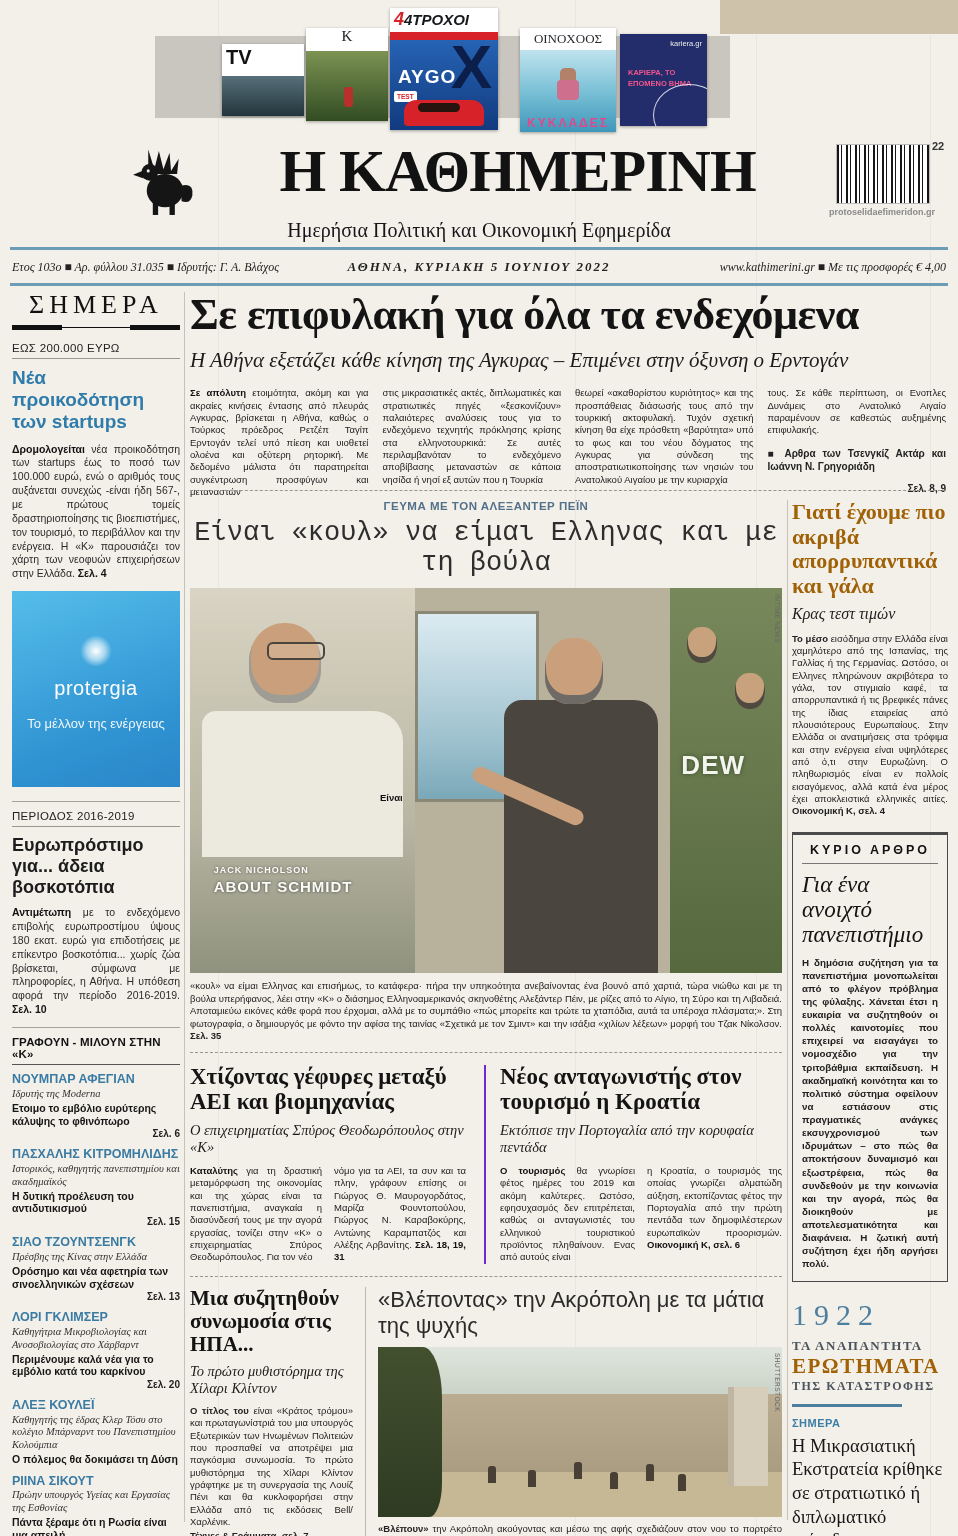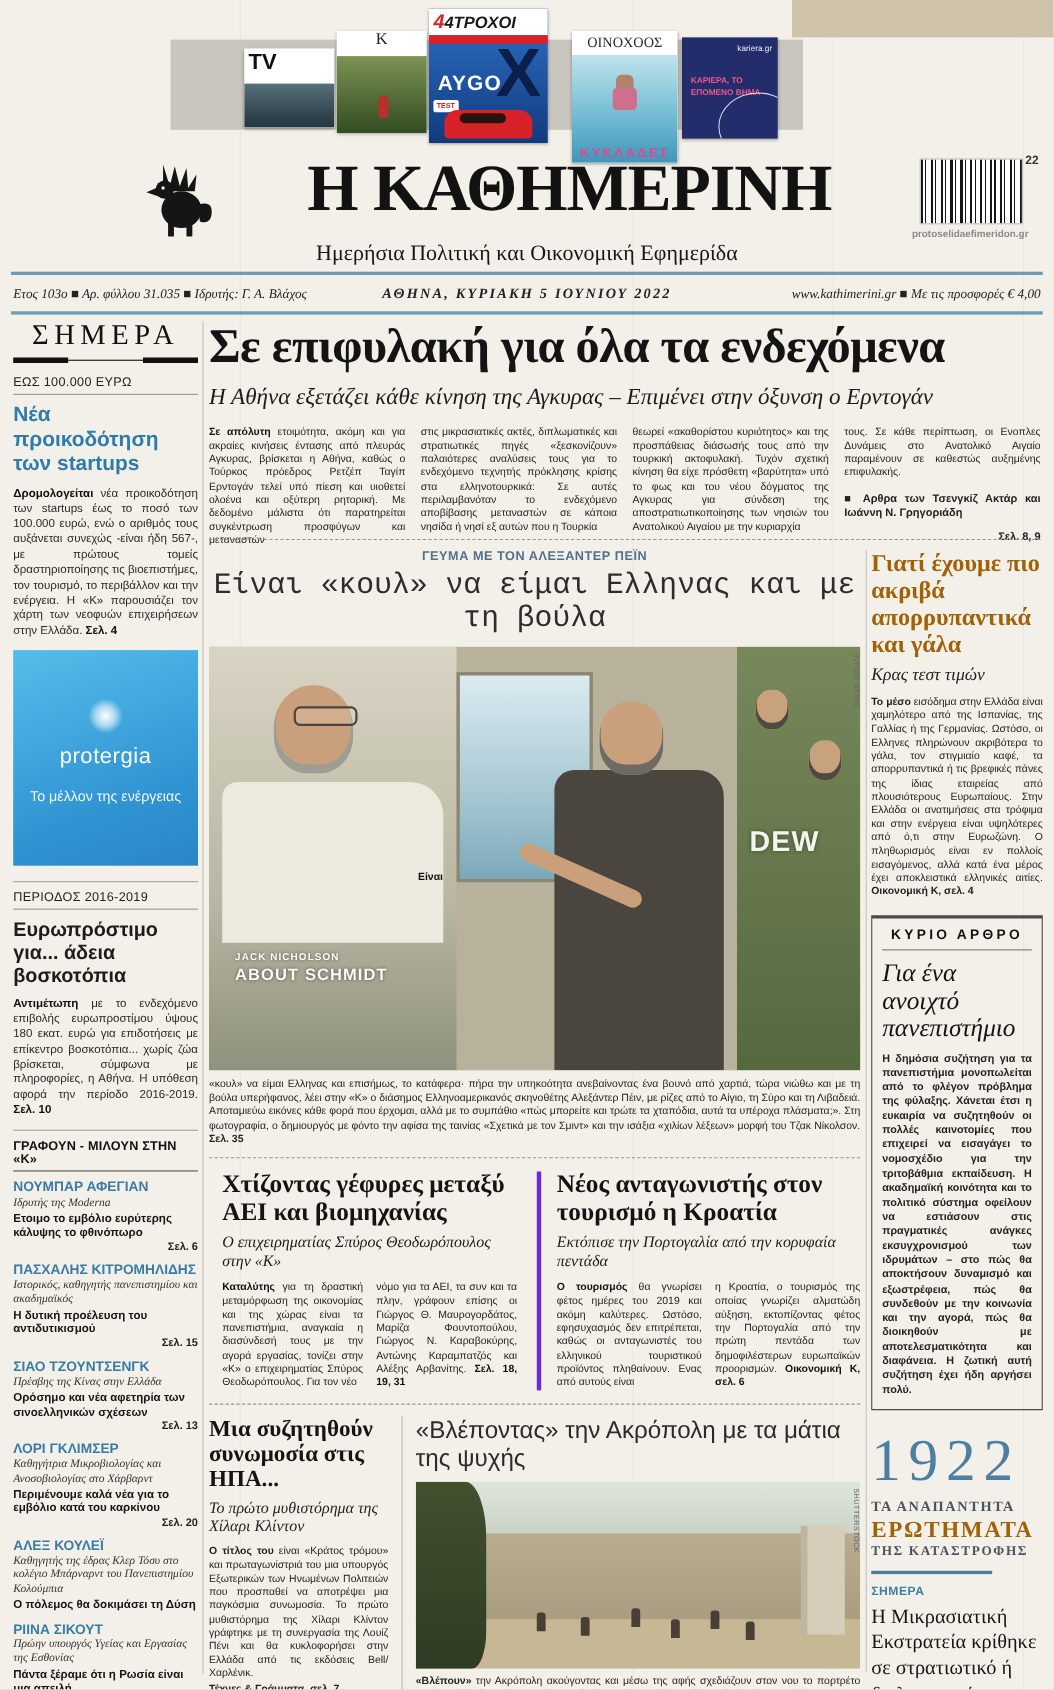--- a/index.html
+++ b/index.html
@@ -20,21 +20,21 @@
   .cover-k .fig{position:absolute;left:38px;bottom:14px;width:9px;height:20px;background:#b8302c;border-radius:3px;}
   .cover-4t{left:390px;top:8px;width:108px;height:122px;background:linear-gradient(180deg,#2d72c8,#123a7e);}
   .cover-4t .mast{background:#fff;height:22px;font-weight:bold;font-style:italic;font-size:15px;padding:1px 4px;color:#17181c;}
   .cover-4t .mast b{color:#d8222a;font-size:18px;}
   .cover-4t .redbar{height:8px;background:#d8222a;}
   .cover-4t .x{position:absolute;right:6px;top:28px;font-size:62px;font-weight:bold;color:#0b1f4a;line-height:1;}
   .cover-4t .model{position:absolute;left:8px;top:58px;font-size:19px;font-weight:bold;color:#fff;letter-spacing:1px;}
   .cover-4t .car{position:absolute;left:14px;bottom:4px;width:80px;height:26px;background:#d8222a;border-radius:12px 12px 4px 4px;}
   .cover-4t .car:before{content:"";position:absolute;left:14px;top:3px;width:42px;height:9px;background:#27140f;border-radius:6px;}
   .cover-4t .badge{position:absolute;left:4px;bottom:28px;background:#fff;color:#d8222a;font-size:6.5px;font-weight:bold;padding:2px 3px;border-radius:2px;}
-  .cover-oin{left:520px;top:28px;width:96px;height:120px;background:#fff;}
+  .cover-oin{left:520px;top:28px;width:96px;height:104px;background:#fff;}
   .cover-oin .mast{font-family:"Liberation Serif",serif;font-size:13px;text-align:center;color:#26292e;padding-top:3px;}
   .cover-oin .ph{position:absolute;left:0;right:0;top:22px;bottom:0;background:linear-gradient(180deg,#bfe3ee 0%,#74bdd4 55%,#3f97ba 100%);}
   .cover-oin .fig{position:absolute;left:40px;top:40px;width:16px;height:30px;background:#b3806a;border-radius:5px;}
   .cover-oin .shirt{position:absolute;left:37px;top:52px;width:22px;height:20px;background:#cf6f8e;border-radius:4px;}
   .cover-oin .footer{position:absolute;left:0;right:0;bottom:2px;text-align:center;color:#e0488c;font-weight:bold;font-size:12px;letter-spacing:2px;}
   .cover-kar{left:620px;top:34px;width:87px;height:92px;background:#232d6b;}
   .cover-kar .site{position:absolute;right:5px;top:5px;color:#eee;font-size:7.5px;}
   .cover-kar .tag{position:absolute;left:8px;top:34px;width:78px;color:#f2558b;font-size:7.5px;font-weight:bold;line-height:1.4;}
   .cover-kar .arc{position:absolute;right:-18px;bottom:-20px;width:70px;height:60px;border:1px solid rgba(255,255,255,.8);border-radius:50%;}
 
@@ -113,21 +113,21 @@
   .pp-arm{position:absolute;left:47%;top:52%;width:120px;height:16px;background:#c9a07b;transform:rotate(24deg);border-radius:8px;}
   .pp-right{position:absolute;left:81%;top:0;width:19%;height:100%;background:linear-gradient(180deg,#77895b,#56683e);}
   .pp-face{position:absolute;width:30px;height:36px;border-radius:45%;background:#c7a27d;box-shadow:0 -5px 0 1px #4e4a40 inset;}
   .pp-frag{position:absolute;left:83%;top:42%;color:#f4f4ee;font-weight:bold;font-size:26px;letter-spacing:1px;text-shadow:0 0 4px #3c4a2c;}
   .vcredit{position:absolute;right:1px;top:6px;writing-mode:vertical-rl;font-size:6.5px;color:#666;letter-spacing:.5px;}
   .caption{font-size:9.5px;line-height:1.32;text-align:justify;color:#222;margin-top:7px;}
   .caption b.lead, .sb-body b, .col b, .art b{color:#111;}
 
   .articles2{display:flex;margin-top:0;}
   .art{width:50%;box-sizing:border-box;}
-  .art.first{padding-right:18px;border-right:4px solid #6d28d9;margin-left:12px;}
+  .art.first{padding-right:18px;border-right:2px solid #6d28d9;}
   .art.second{padding-left:14px;}
   .art h2{margin:0;font-family:"Liberation Serif",serif;font-size:23px;line-height:1.08;font-weight:600;color:#141414;}
   .art .sub{font-family:"Liberation Serif",serif;font-style:italic;font-size:14.5px;margin:7px 0 9px;color:#1b1b1b;}
   .art .cols{display:flex;gap:12px;}
   .art .c{flex:1;font-size:9.5px;line-height:1.3;text-align:justify;color:#222;}
 
   .bottomrow{display:flex;margin-top:10px;}
   .clinton{width:176px;box-sizing:border-box;padding-right:12px;border-right:1px solid #bdb9af;}
   .clinton h2{margin:0;font-family:"Liberation Serif",serif;font-size:21px;line-height:1.1;font-weight:600;color:#141414;}
   .clinton .sub{font-family:"Liberation Serif",serif;font-style:italic;font-size:14.5px;margin:7px 0 8px;}
@@ -150,21 +150,21 @@
   .prices h2{margin:0;font-family:"Liberation Serif",serif;font-size:22px;line-height:1.12;font-weight:600;color:#a16207;}
   .prices .sub{font-family:"Liberation Serif",serif;font-style:italic;font-size:16px;margin:6px 0 10px;}
   .prices .bd{font-size:9.5px;line-height:1.3;text-align:justify;color:#222;}
   .editorial{margin-top:14px;border:1px solid #4a4a4a;border-top-width:3px;padding:8px 9px 10px;}
   .editorial .hd{text-align:center;font-weight:bold;font-size:12.5px;letter-spacing:3px;color:#111;
       border-bottom:1px solid #777;padding-bottom:6px;}
   .editorial h3{margin:8px 0 8px;font-family:"Liberation Serif",serif;font-style:italic;font-weight:normal;
       font-size:23px;line-height:1.1;color:#141414;}
   .editorial .bd{font-size:9.8px;font-weight:600;line-height:1.34;text-align:justify;color:#222;}
   .y1922{margin-top:18px;}
-  .y1922 .yr{font-family:"Liberation Serif",serif;font-size:54px;letter-spacing:7px;color:#4d7fa0;line-height:1;}
+  .y1922 .yr{font-family:"Liberation Serif",serif;font-size:30px;letter-spacing:7px;color:#4d7fa0;line-height:1;}
   .y1922 .l1{font-family:"Liberation Serif",serif;font-weight:bold;font-size:13px;letter-spacing:1.5px;color:#4b545c;margin-top:8px;}
   .y1922 .l2{font-family:"Liberation Serif",serif;font-weight:bold;font-size:21px;letter-spacing:1.5px;color:#a16207;}
   .y1922 .l3{font-family:"Liberation Serif",serif;font-weight:bold;font-size:12px;letter-spacing:1.5px;color:#4b545c;}
   .y1922 .rule{width:110px;height:3px;background:#4d7fa0;margin:10px 0;}
   .y1922 .kk{color:#3b7ea6;font-weight:bold;font-size:11px;letter-spacing:.5px;margin-bottom:6px;}
   .y1922 .q{font-family:"Liberation Serif",serif;font-size:18.5px;line-height:1.28;color:#161616;}
 </style>
 </head>
 <body>
 
@@ -236,21 +236,21 @@
   <div class="vrule" style="left:787px;top:500px;height:1020px"></div>
 
   <div class="sidebar">
     <div class="simera">ΣΗΜΕΡΑ</div>
     <div class="simera-bar">
       <div class="end"></div>
       <div class="mid"></div>
       <div class="end"></div>
     </div>
 
-    <div class="kicker">ΕΩΣ 100.000 ΕΥΡΩ</div>
+    <div class="kicker">ΕΩΣ 200.000 ΕΥΡΩ</div>
     <div class="sb-head-blue">Νέα προικοδότηση των startups</div>
     <p class="sb-body"><b>Δρομολογείται</b><span> νέα προικοδότηση των startups έως το ποσό των 100.000 ευρώ, ενώ ο αριθμός τους αυξάνεται συνεχώς -είναι ήδη 567-, με πρώτους τομείς δραστηριοποίησης τις βιοεπιστήμες, τον τουρισμό, το περιβάλλον και την ενέργεια. Η «Κ» παρουσιάζει τον χάρτη των νεοφυών επιχειρήσεων στην Ελλάδα. </span><b class="page">Σελ. 4</b></p>
 
     <div class="ad">
       <div class="glow"></div>
       <div class="logo">protergia</div>
       <div class="tagline">Το μέλλον της ενέργειας</div>
     </div>
 
     <div class="section">

